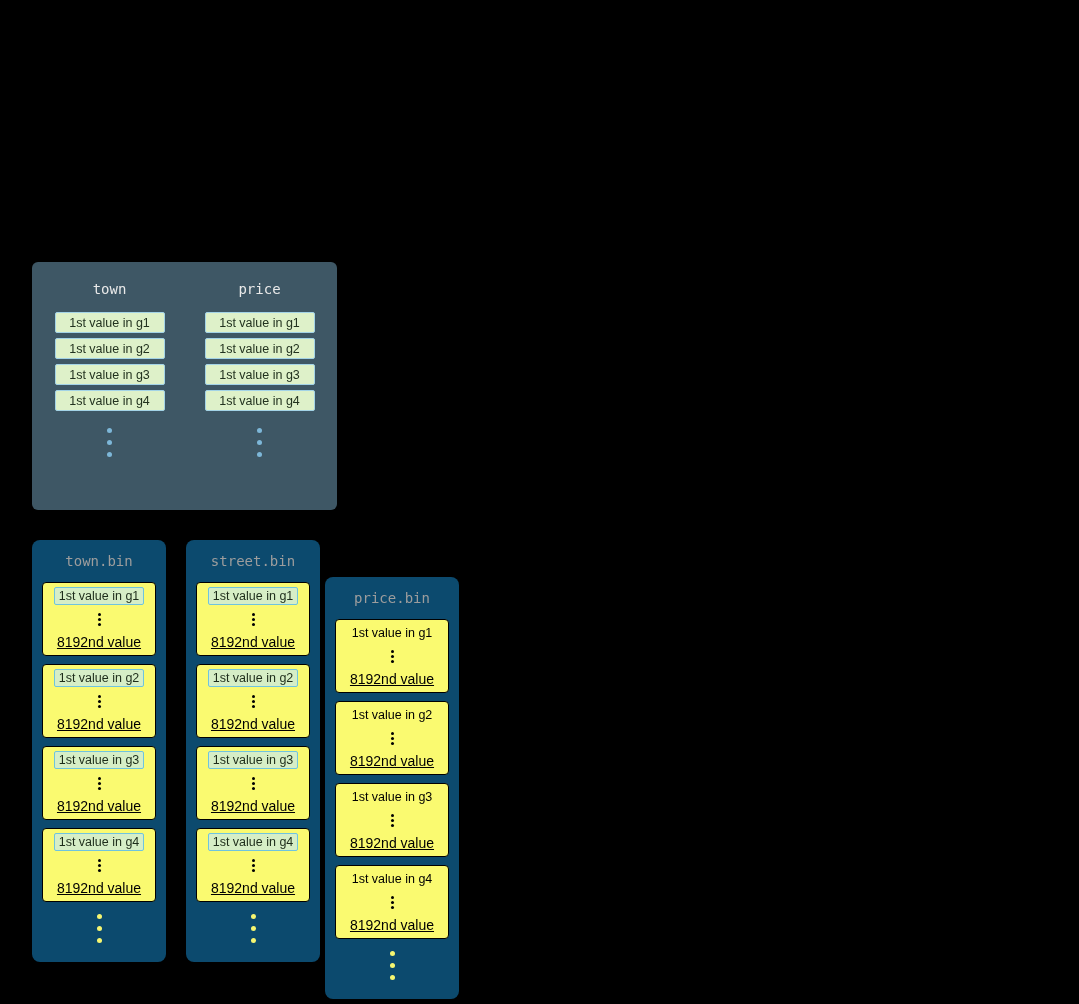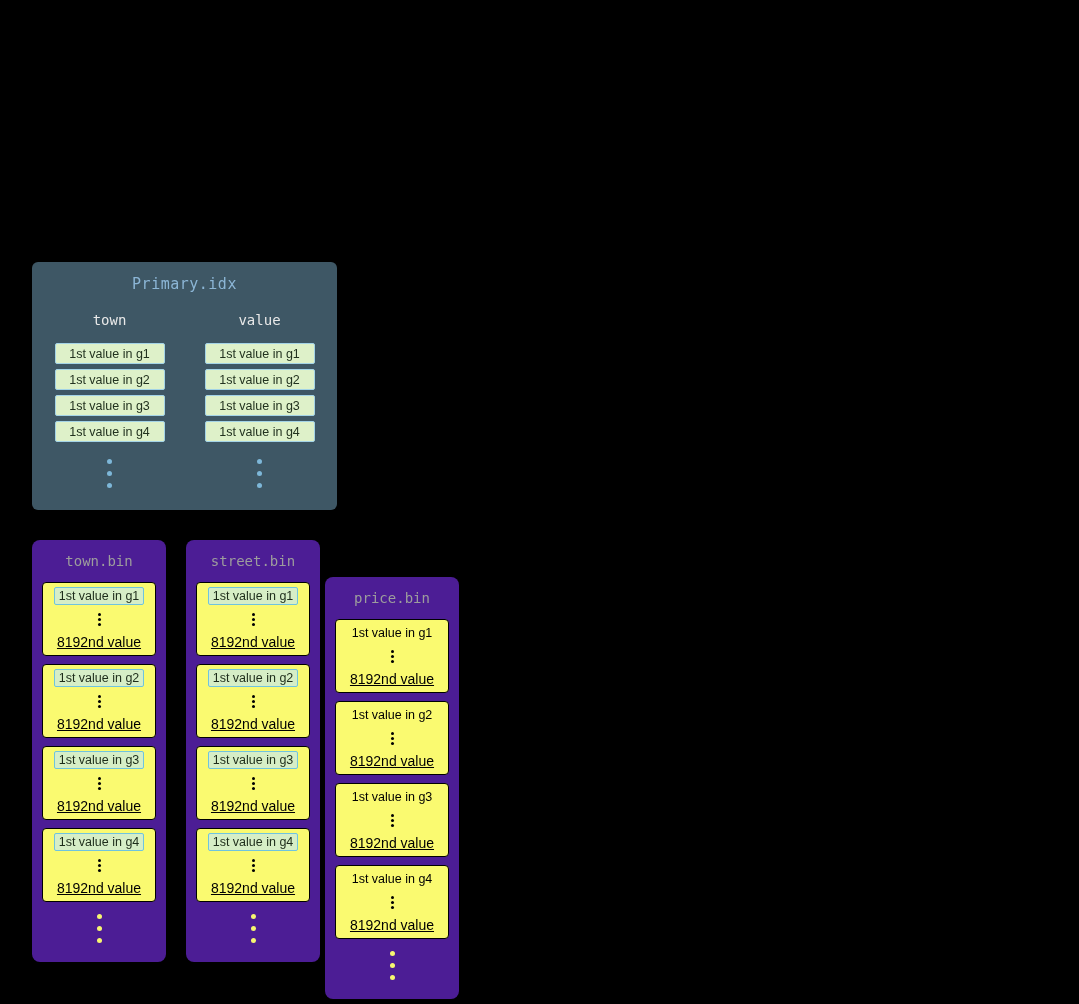--- a/index.html
+++ b/index.html
@@ -56,21 +56,21 @@
     width:5px; height:5px; border-radius:50%;
     margin-top:12px; margin-bottom:24px;
   }
   .rdots.blue   { background:#7db7d8; box-shadow:0 12px 0 #7db7d8, 0 24px 0 #7db7d8; }
   .rdots.yellow { background:#f6f671; box-shadow:0 12px 0 #f6f671, 0 24px 0 #f6f671; }
 
   
   .bin-panel {
     position:absolute; top:540px;
     width:134px; height:422px;
-    background:#4c1d95;
+    background:#0c4a6e;
     border-radius:8px;
     display:flex; flex-direction:column; align-items:center;
   }
   .bin-town   { left:32px; }
   .bin-street { left:178px;margin-left:8px; }
   .bin-price  { left:325px;margin-top:37px; }
   .bin-title {
     margin-top:13px;
     font-family:"DejaVu Sans Mono","Liberation Mono", monospace;
     font-size:14px;
@@ -111,34 +111,33 @@
     font-size:14px;
     color:#000000;
     white-space:nowrap;
     text-decoration:underline;
   }
 </style>
 </head>
 <body>
 
 <div class="primary-panel">
-  <div class="primary-title">Primary.idx</div>
   <div class="pcols">
 
     <div class="pcol">
       <div class="pcol-header">town</div>
       <div class="chip">1st value in g1</div>
       <div class="chip">1st value in g2</div>
       <div class="chip">1st value in g3</div>
       <div class="chip">1st value in g4</div>
       <div class="rdots blue"></div>
     </div>
 
     <div class="pcol">
-      <div class="pcol-header">value</div>
+      <div class="pcol-header">price</div>
       <div class="chip">1st value in g1</div>
       <div class="chip">1st value in g2</div>
       <div class="chip">1st value in g3</div>
       <div class="chip">1st value in g4</div>
       <div class="rdots blue"></div>
     </div>
 
   </div>
 </div>
 

